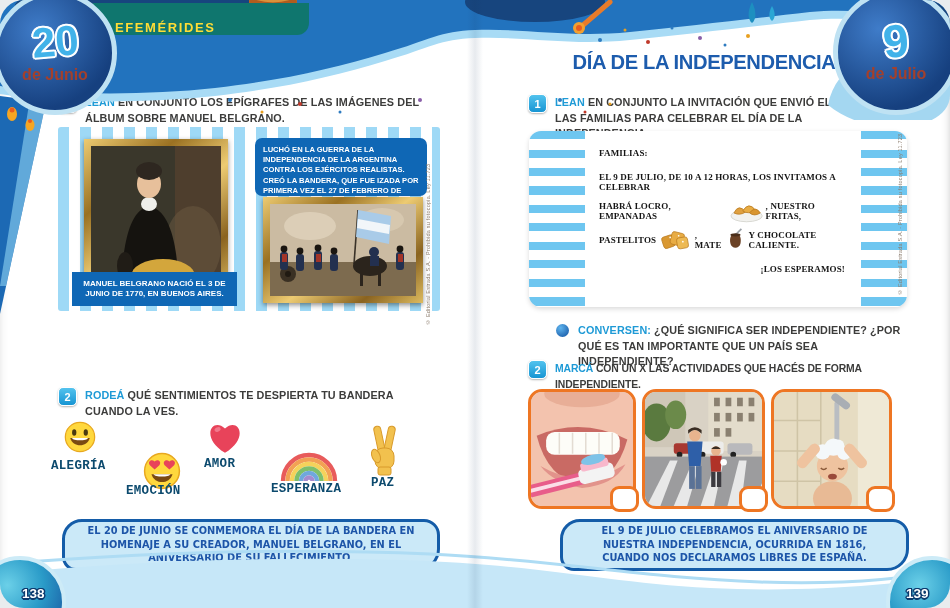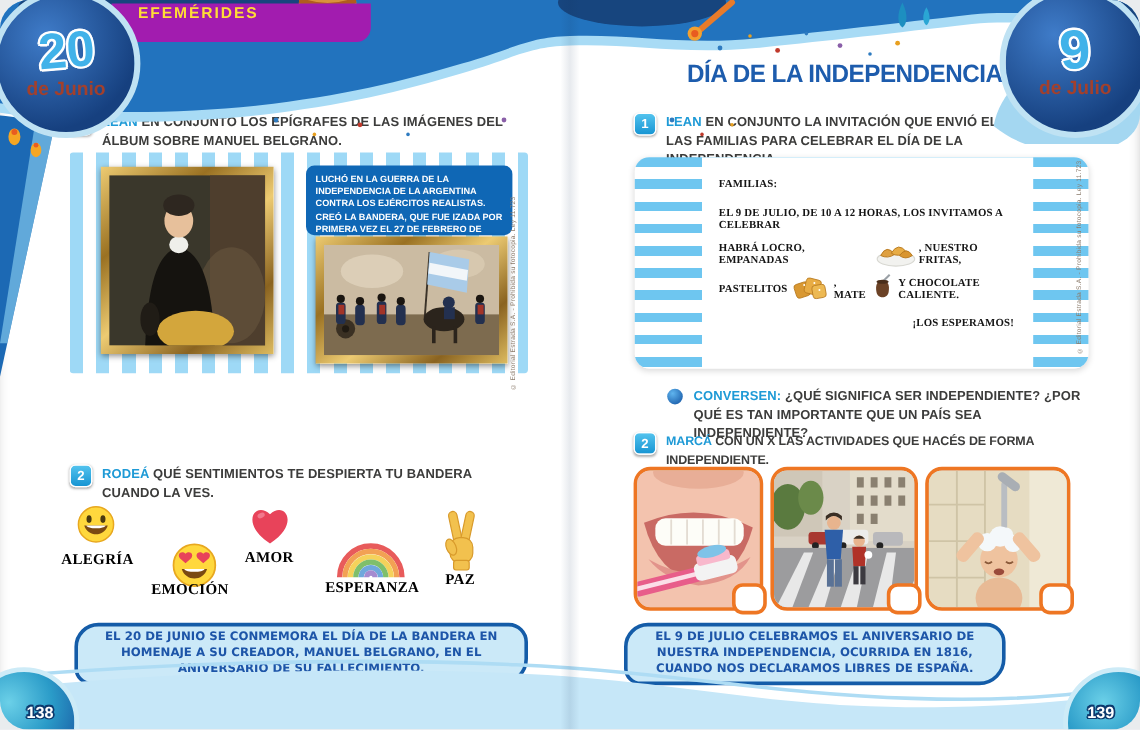--- a/index.html
+++ b/index.html
@@ -1,21 +1,21 @@
 <!DOCTYPE html>
 <html><head>
 <meta charset="utf-8">
 <style>
   html,body{margin:0;padding:0;background:#e9ecee;font-family:"Liberation Sans",sans-serif;}
   .spread{position:relative;width:950px;height:608px;background:#fff;border-radius:24px;overflow:hidden;
           box-shadow:inset -6px 0 10px -6px rgba(0,0,0,.18), inset 6px 0 10px -6px rgba(0,0,0,.10), inset 0 -5px 8px -5px rgba(0,0,0,.15);}
   svg{display:block}
   .banner{position:absolute;top:0;left:0;z-index:1}
-  .efemerides{position:absolute;left:93px;top:3px;width:216px;height:32px;background:#a21caf;border-radius:0 0 12px 12px;
-              display:flex;align-items:flex-start;padding-left:22px;box-sizing:border-box;z-index:2}
+  .efemerides{position:absolute;left:93px;top:3px;width:216px;height:32px;background:#0f766e;border-radius:0 0 12px 12px;
+              display:flex;align-items:flex-end;padding-left:22px;box-sizing:border-box;z-index:2}
   .efemerides span{color:#FFDD35;font-size:13px;font-weight:800;letter-spacing:1.6px}
   .badge{position:absolute;z-index:3;border-radius:50%;box-sizing:border-box;border:5px solid #BFE2F3;
          background:radial-gradient(circle at 35% 30%,#3F7CC9,#16407F 72%);display:flex;flex-direction:column;align-items:center;justify-content:center}
   .badge-left{left:-7px;top:-9px;width:124px;height:124px}
   .badge-right{right:-9px;top:-11px;width:126px;height:126px}
   .badge .day{color:#41B2E9;font-weight:800;font-size:42px;line-height:40px;transform:rotate(-5deg);
       text-shadow:2px 0 0 #fff,-2px 0 0 #fff,0 2px 0 #fff,0 -2px 0 #fff,1.5px 1.5px 0 #fff,-1.5px -1.5px 0 #fff,1.5px -1.5px 0 #fff,-1.5px 1.5px 0 #fff}
   .badge-right .day{font-size:46px}
   .badge .month{color:#A3402C;font-weight:700;font-size:16px;margin-top:4px}
   .title{position:absolute;top:50px;height:28px;color:#1D5CAD;font-weight:800;font-size:21px;letter-spacing:-0.4px;
@@ -37,26 +37,26 @@
          box-shadow:0 2px 5px rgba(0,0,0,.45);box-sizing:border-box}
   .frame-portrait{left:26px;top:12px;width:144px;height:156px}
   .frame-battle{left:205px;top:70px;width:160px;height:106px}
   .caption{position:absolute;background:#0F67B5;color:#fff;font-weight:700;box-sizing:border-box}
   .cap-portrait{left:14px;top:145px;width:165px;height:34px;font-size:8px;line-height:10.5px;display:flex;align-items:center;justify-content:center;text-align:center;padding:2px 8px}
   .cap-battle{left:197px;top:11px;width:172px;height:58px;border-radius:7px;font-size:7.6px;line-height:10.2px;padding:7px 8px}
   .copyright{position:absolute;writing-mode:vertical-rl;transform:rotate(180deg);font-size:5.5px;color:#8B7B6B;letter-spacing:.2px;white-space:nowrap}
   .copy-left{left:425px;top:225px;height:100px}
   .copy-right{left:897px;top:195px;height:100px}
   .feel-icon{position:absolute;cursor:pointer}
-  .feel-label{position:absolute;color:#000000;font-family:Liberation Serif, serif;font-weight:700;font-size:12.5px;letter-spacing:.3px;cursor:pointer;white-space:nowrap}
+  .feel-label{position:absolute;color:#0c4a6e;font-family:Liberation Mono, monospace;font-weight:700;font-size:12.5px;letter-spacing:.3px;cursor:pointer;white-space:nowrap}
   .summary{position:absolute;background:#CBE9F8;border:3.5px solid #145CA8;border-radius:20px 16px 22px 14px;
            display:flex;align-items:flex-start;justify-content:center;box-sizing:border-box;text-align:center;
            color:#1D55A8;font-family:"DejaVu Sans",sans-serif;font-weight:700;font-size:9.8px;line-height:13.5px;padding:2px 16px}
   .sum-left{left:62px;top:519px;width:378px;height:52px}
-  .sum-right{left:520px;top:519px;width:318px;height:52px}
+  .sum-right{left:560px;top:519px;width:349px;height:52px}
   .invitation{position:absolute;left:529px;top:131px;width:378px;height:176px;border-radius:12px;overflow:hidden;
               background:repeating-linear-gradient(180deg,#6EC6F0 0 8px,#fff 8px 18.5px);box-shadow:0 2px 5px rgba(0,0,0,.15)}
   .inv-inner{position:absolute;left:56px;right:46px;top:0;bottom:0;background:#fff}
   .inv-text{position:absolute;left:70px;right:56px;top:7px;font-family:Liberation Serif, serif;font-weight:700;
             font-size:9px;color:#151515;letter-spacing:.15px}
   .inv-line{height:29px;display:flex;align-items:center}
   .inv-line svg{margin:0 2px}
   .inv-closing{justify-content:flex-end;padding-right:6px}
   .photo-wrap{position:absolute;top:389px;height:120px}
   .photo-frame{width:100%;height:100%;border:3.5px solid #EE7623;border-radius:14px;overflow:hidden;box-sizing:border-box;background:#ddd}
@@ -162,20 +162,21 @@
         <rect x="84" width="46" height="142" fill="#52402E" opacity=".85"></rect>
         <ellipse cx="102" cy="100" rx="28" ry="40" fill="#6B5A42" opacity=".5"></ellipse>
         <path d="M30,142 C32,92 40,64 58,60 C78,64 86,94 88,142 Z" fill="#15130F"></path>
         <ellipse cx="58" cy="58" rx="8" ry="7" fill="#EFEFEA"></ellipse>
         <ellipse cx="58" cy="38" rx="12" ry="14" fill="#E7C09B"></ellipse>
         <ellipse cx="58" cy="25" rx="13" ry="9" fill="#2E2720"></ellipse>
         <ellipse cx="72" cy="130" rx="32" ry="17" fill="#D3A63C"></ellipse>
         <ellipse cx="34" cy="120" rx="8" ry="14" fill="#201C16"></ellipse>
       </svg>
     </div>
+    <div class="caption cap-portrait">MANUEL BELGRANO NACIÓ EL 3 DE JUNIO DE 1770, EN BUENOS AIRES.</div>
     <div class="caption cap-battle">LUCHÓ EN LA GUERRA DE LA INDEPENDENCIA DE LA ARGENTINA CONTRA LOS EJÉRCITOS REALISTAS. CREÓ LA BANDERA, QUE FUE IZADA POR PRIMERA VEZ EL 27 DE FEBRERO DE 1812, EN ROSARIO.</div>
     <div class="frame frame-battle">
       <svg width="100%" height="100%" viewBox="0 0 146 92" preserveAspectRatio="none">
         <rect width="146" height="92" fill="#CBBBA2"></rect>
         <ellipse cx="40" cy="22" rx="26" ry="14" fill="#E0D3BD" opacity=".8"></ellipse>
         <ellipse cx="112" cy="16" rx="22" ry="12" fill="#DccdB5" opacity=".7"></ellipse>
         <rect y="58" width="146" height="34" fill="#7D6B4F"></rect>
         <line x1="88" y1="6" x2="84" y2="60" stroke="#3A3228" stroke-width="1.6"></line>
         <path d="M88,6 L121,12 L119,40 L86,33 Z" fill="#A9CBE8"></path>
         <path d="M88,15 L120,21 L119,30 L87,24 Z" fill="#F2F6F9"></path>

